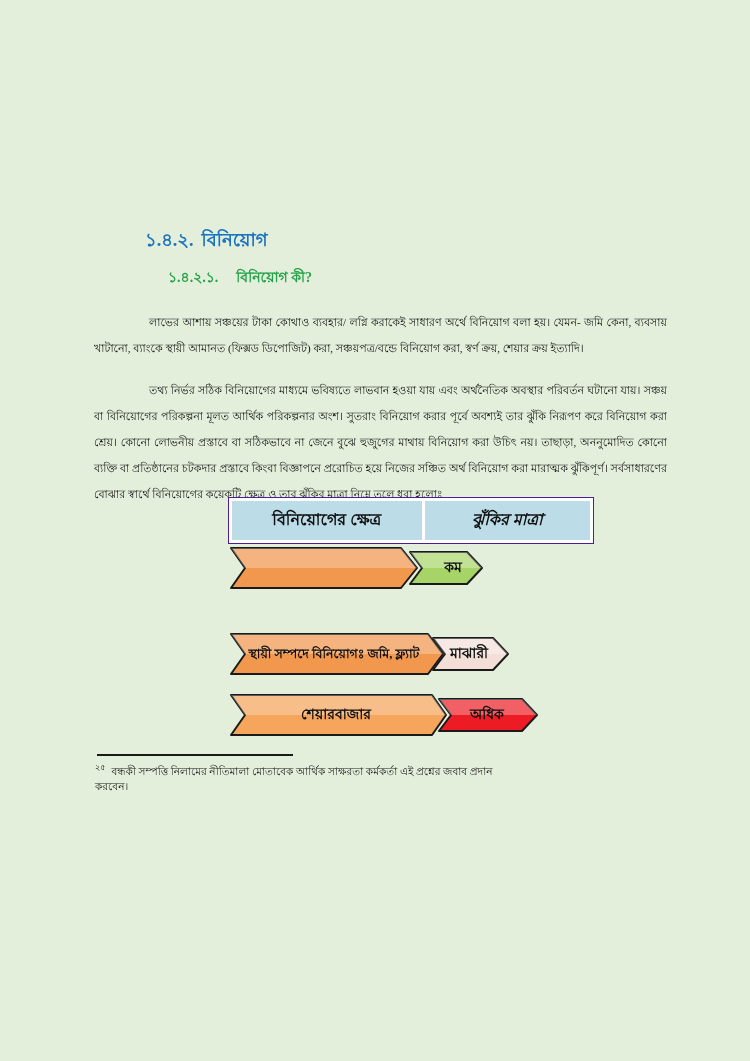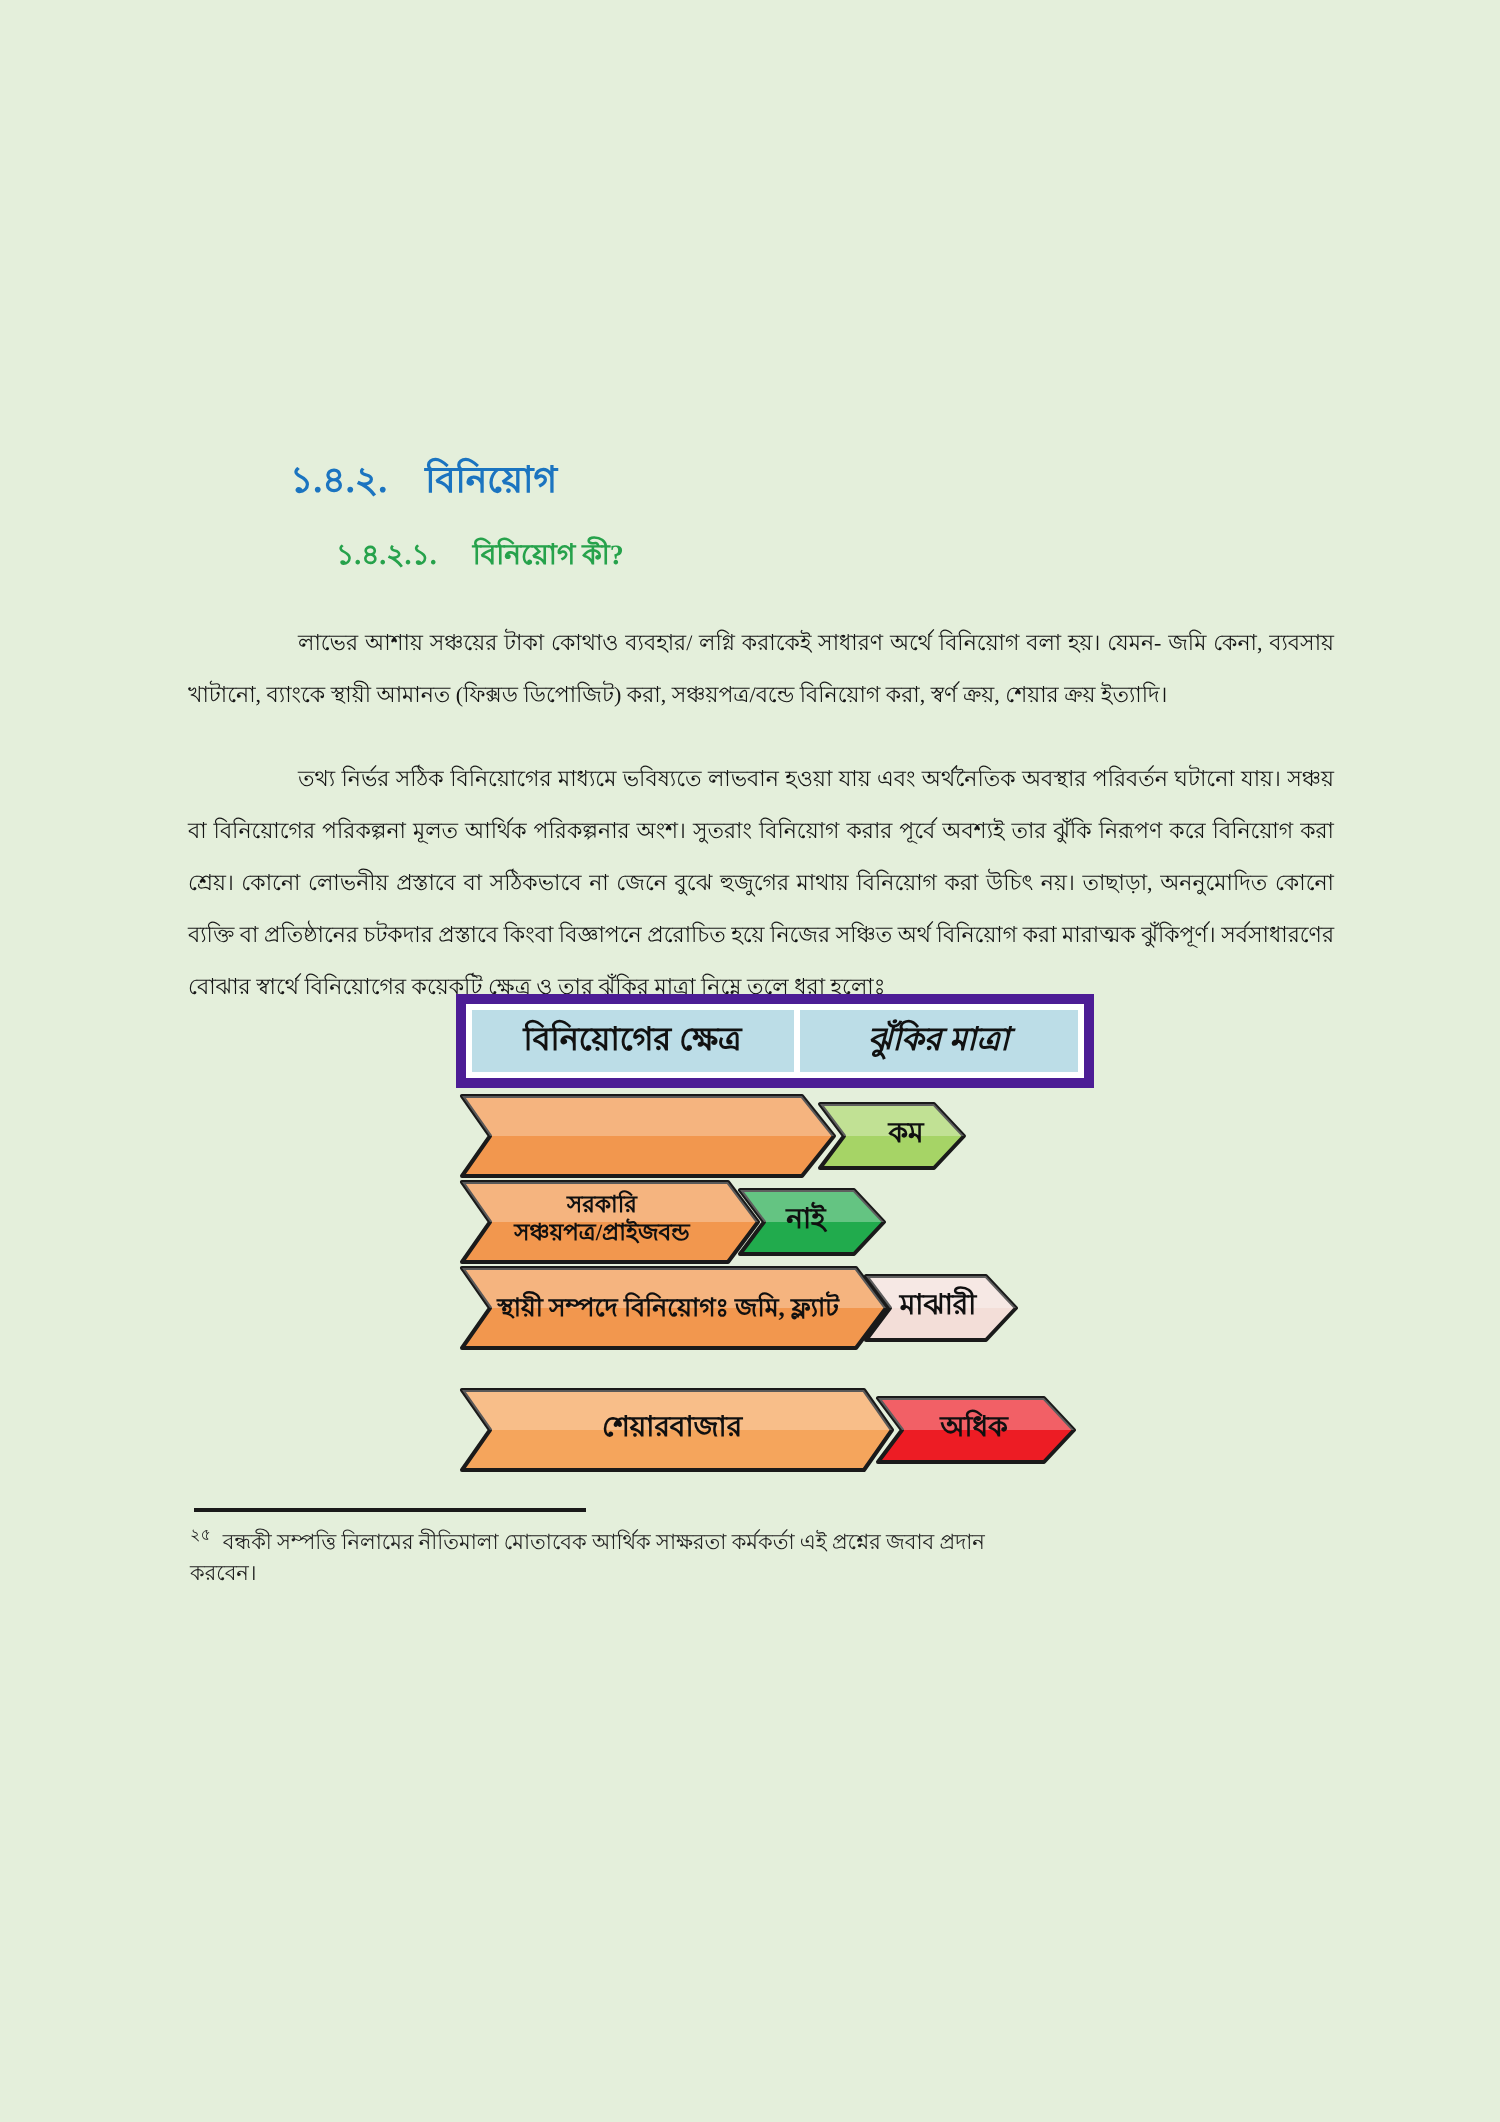--- a/index.html
+++ b/index.html
@@ -7,40 +7,40 @@
     position:relative;
     width:750px;height:1061px;
     background:#e4efdb;
     font-family:"Liberation Serif","DejaVu Serif",serif;
     color:#151515;
     overflow:hidden;
   }
   .heading{
     position:absolute;left:145px;top:226px;
     font-size:18px;font-weight:bold;color:#1b74c0;
-    display:flex;gap:19px;
+    display:flex;gap:8px;
   }
   .subheading{
     position:absolute;left:168px;top:266px;
     font-size:14px;font-weight:bold;color:#26a24b;
     display:flex;gap:18px;
   }
   .para{
     position:absolute;left:82px;width:573px;
     font-size:11px;line-height:26px;
     text-align:justify;text-indent:55px;margin-left:12px;
   }
   .para1{top:298px;}
   .para2{top:366px;}
 
   
   .diagram{position:absolute;left:228px;top:497px;width:310px;height:222px;}
   .dg-header{
-    position:absolute;left:0;top:0;width:319px;height:47px;
-    background:#ffffff;border:5px solid #4c1d95;
+    position:absolute;left:0;top:0;width:366px;height:47px;
+    background:#ffffff;border:1px solid #4c1d95;
     box-sizing:border-box;display:flex;gap:3px;padding:3px;
   }
   .dg-cell{
     background:#bcdde7;display:flex;align-items:center;justify-content:center;
     font-size:16px;font-weight:bold;color:#111;
   }
   .dg-cell.left{flex:0 0 53%;}
   .dg-cell.right{flex:1;font-style:italic;}
   .dg-row{position:absolute;left:0;width:310px;height:44px;}
   .dg-row svg{position:absolute;left:0;top:0;width:310px;height:44px;}
@@ -100,33 +100,20 @@
     <div class="dg-row row1">
       <svg viewBox="0 0 310 44">
         <path class="outlined" d="M182,6 L239,6 L254,22 L239,38 L182,38 L194,22 Z" fill="#a6d466"></path>
         <path class="shine" fill="rgba(255,255,255,0.30)" d="M182,6 L239,6 L254,22 L194,22 Z"></path>
         <path class="outlined" d="M3,2 L173,2 L189,22 L173,42 L3,42 L17,22 Z" fill="#f2974e"></path>
         <path class="shine" fill="rgba(255,255,255,0.28)" d="M3,2 L173,2 L189,22 L17,22 Z"></path>
       </svg>
       <div class="arrow-label risk-label">কম</div>
     </div>
 
-    <div class="dg-row row2">
-      <svg viewBox="0 0 310 44">
-        <path class="outlined" d="M142,6 L199,6 L214,22 L199,38 L142,38 L154,22 Z" fill="#21ab4d"></path>
-        <path class="shine" fill="rgba(255,255,255,0.30)" d="M142,6 L199,6 L214,22 L154,22 Z"></path>
-        <path class="outlined" d="M3,2 L136,2 L151,22 L136,42 L3,42 L17,22 Z" fill="#f2974e"></path>
-        <path class="shine" fill="rgba(255,255,255,0.28)" d="M3,2 L136,2 L151,22 L17,22 Z"></path>
-      </svg>
-      <div class="arrow-label area-label">
-        <span>সরকারি</span>
-        <span>সঞ্চয়পত্র/প্রাইজবন্ড</span>
-      </div>
-      <div class="arrow-label risk-label">নাই</div>
-    </div>
 
     <div class="dg-row row3">
       <svg viewBox="0 0 310 44">
         <path class="outlined" d="M205,6 L265,6 L280,22 L265,38 L205,38 L217,22 Z" fill="#f3ded8"></path>
         <path class="shine" fill="rgba(255,255,255,0.30)" d="M205,6 L265,6 L280,22 L217,22 Z"></path>
         <path class="outlined" d="M3,2 L200,2 L215,22 L200,42 L3,42 L17,22 Z" fill="#f2974e"></path>
         <path class="shine" fill="rgba(255,255,255,0.28)" d="M3,2 L200,2 L215,22 L17,22 Z"></path>
       </svg>
       <div class="arrow-label area-label">স্থায়ী সম্পদে বিনিয়োগঃ জমি, ফ্ল্যাট</div>
       <div class="arrow-label risk-label">মাঝারী</div>

